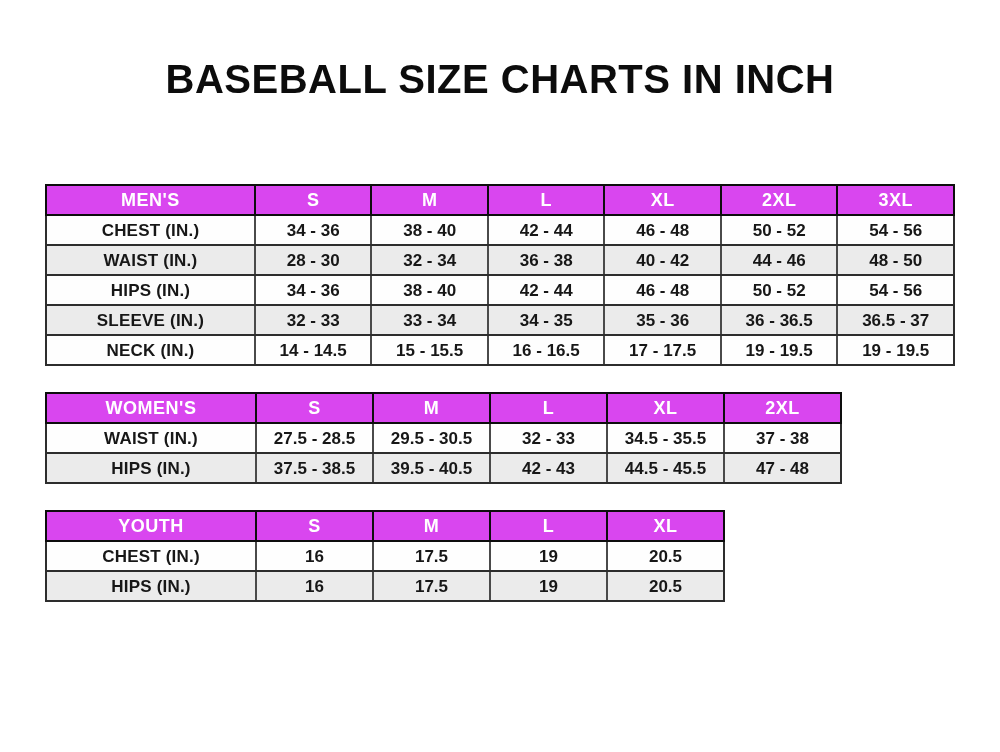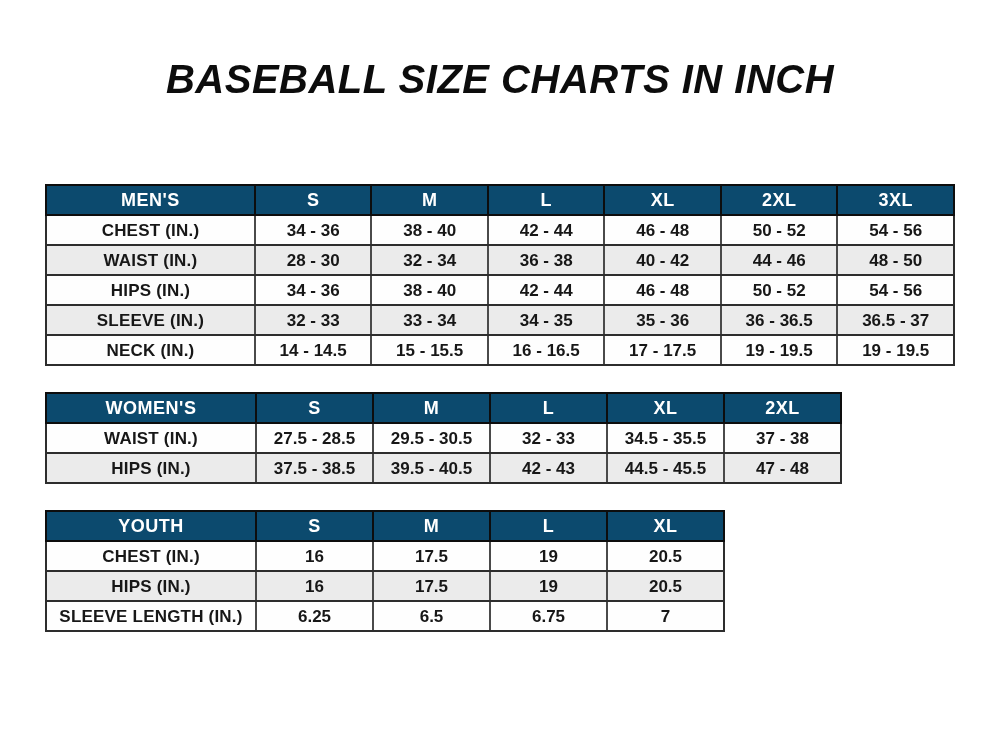--- a/index.html
+++ b/index.html
@@ -15,41 +15,40 @@
     padding: 56px 45px 0 45px;
   }
   .page-title {
     margin: 0 0 82px 0;
     text-align: center;
     font-size: 40px;
     line-height: 46px;
     font-weight: bold;
     letter-spacing: 0.5px;
     color: #0c0c0c;
-    font-style: italic;
   }
   table.size-table {
     border-collapse: collapse;
     table-layout: fixed;
     margin: 0 0 26px 0;
   }
   table.size-table col.label-col { width: 210px; }
   table.size-table col.data-col  { width: 117px; }
   .size-table th, .size-table td {
     height: 30px;
     padding: 0 2px;
     text-align: center;
     vertical-align: middle;
     font-weight: bold;
     line-height: 1;
     white-space: nowrap;
     overflow: hidden;
   }
   .size-table thead th {
-    background: #0c4a6e;
+    background: #d946ef;
     color: #ffffff;
     font-size: 18px;
     letter-spacing: 0.5px;
     border: 2px solid #0d0d0d;
   }
   .size-table tbody td {
     background: #fefefe;
     color: #171717;
     font-size: 17px;
     border: 2px solid #2d2d2d;
@@ -199,23 +198,16 @@
             <td>19</td>
             <td>20.5</td>
           </tr>
           <tr>
             <td class="label">HIPS (IN.)</td>
             <td>16</td>
             <td>17.5</td>
             <td>19</td>
             <td>20.5</td>
           </tr>
-          <tr>
-            <td class="label">SLEEVE LENGTH (IN.)</td>
-            <td>6.25</td>
-            <td>6.5</td>
-            <td>6.75</td>
-            <td>7</td>
-          </tr>
         </tbody>
       </table>
   </div>
 </div>
 
 </body></html>

